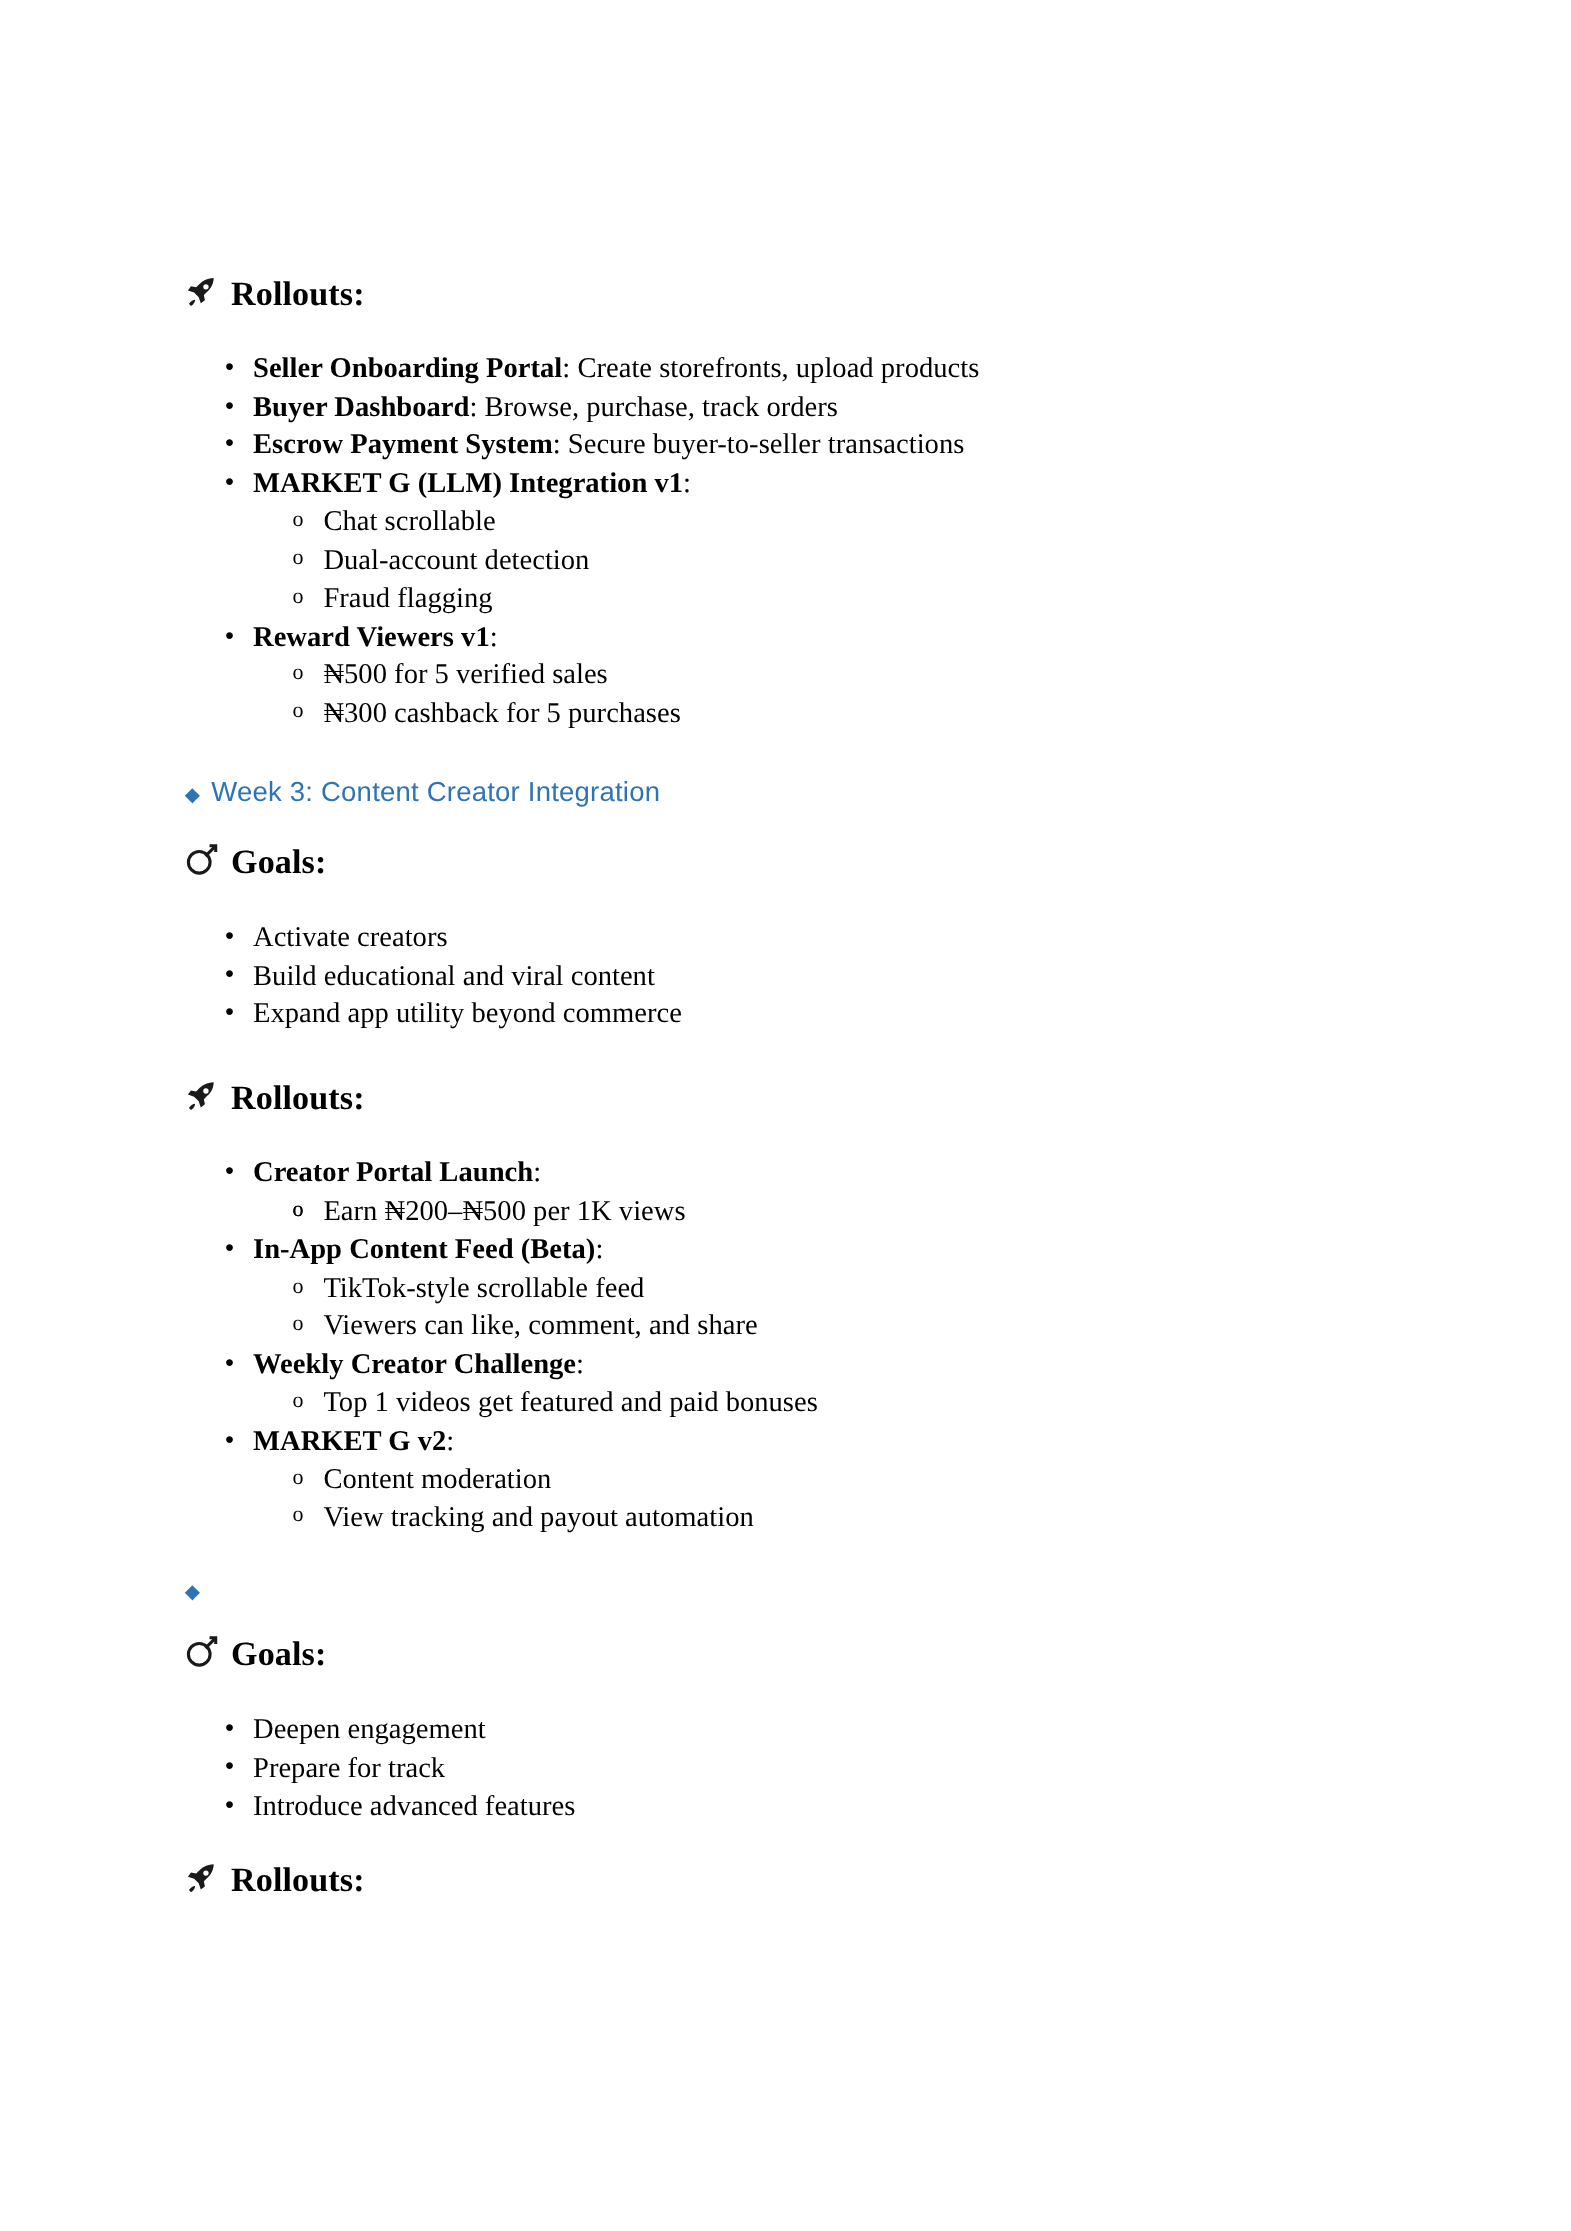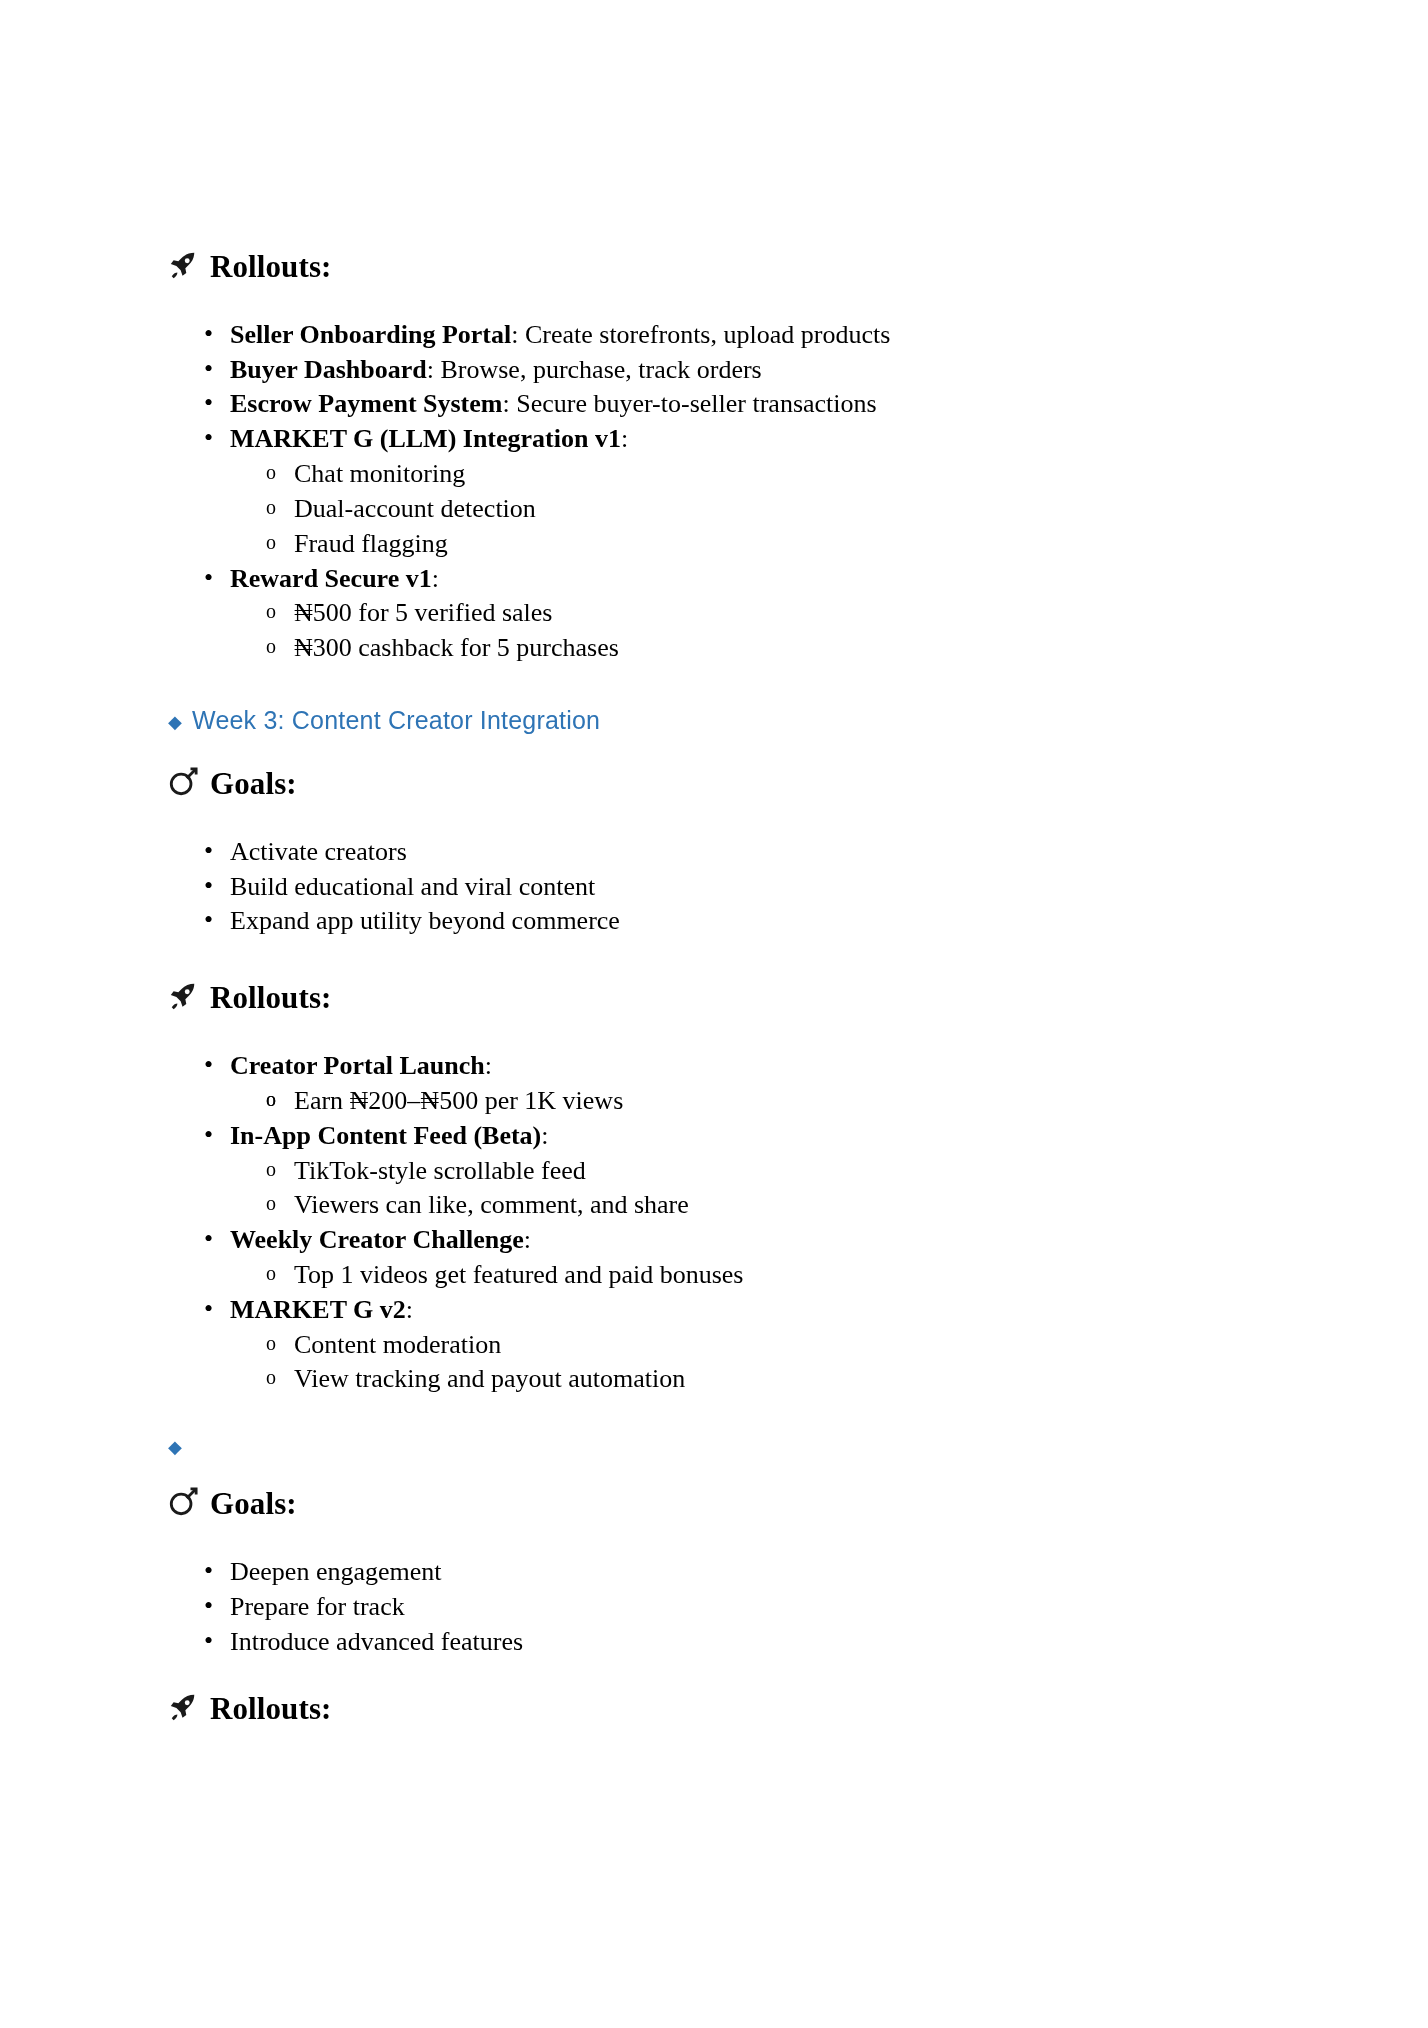--- a/index.html
+++ b/index.html
@@ -143,35 +143,35 @@
       <li>
         <span class="bullet">•</span>
         <span class="b">Escrow Payment System</span><span>: Secure buyer-to-seller transactions</span>
       </li>
       <li>
         <span class="bullet">•</span>
         <span class="b">MARKET G (LLM) Integration v1</span><span>:</span>
         <ul class="lvl2">
           <li>
             <span class="bullet2">o</span>
-            <span>Chat monitoring</span>
+            <span>Chat scrollable</span>
           </li>
           <li>
             <span class="bullet2">o</span>
             <span>Dual-account detection</span>
           </li>
           <li>
             <span class="bullet2">o</span>
             <span>Fraud flagging</span>
           </li>
         </ul>
       </li>
       <li>
         <span class="bullet">•</span>
-        <span class="b">Reward Secure v1</span><span>:</span>
+        <span class="b">Reward Viewers v1</span><span>:</span>
         <ul class="lvl2">
           <li>
             <span class="bullet2">o</span>
             <span>₦500 for 5 verified sales</span>
           </li>
           <li>
             <span class="bullet2">o</span>
             <span>₦300 cashback for 5 purchases</span>
           </li>
         </ul>

